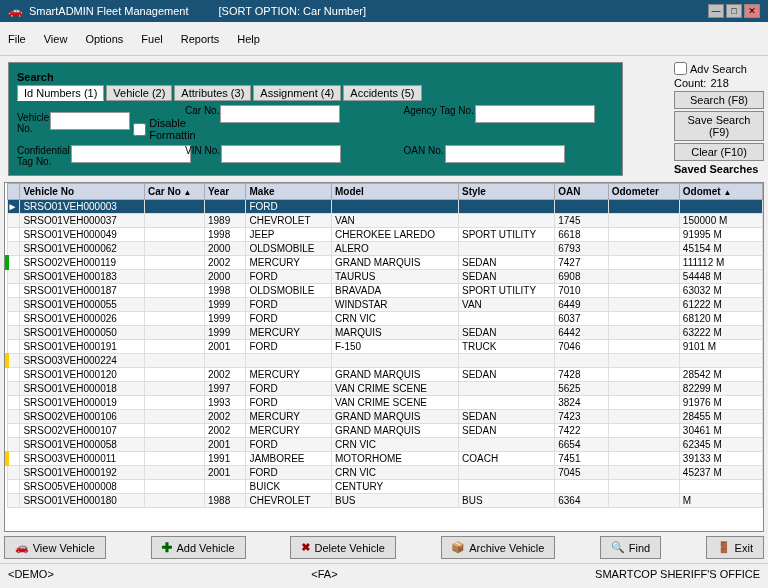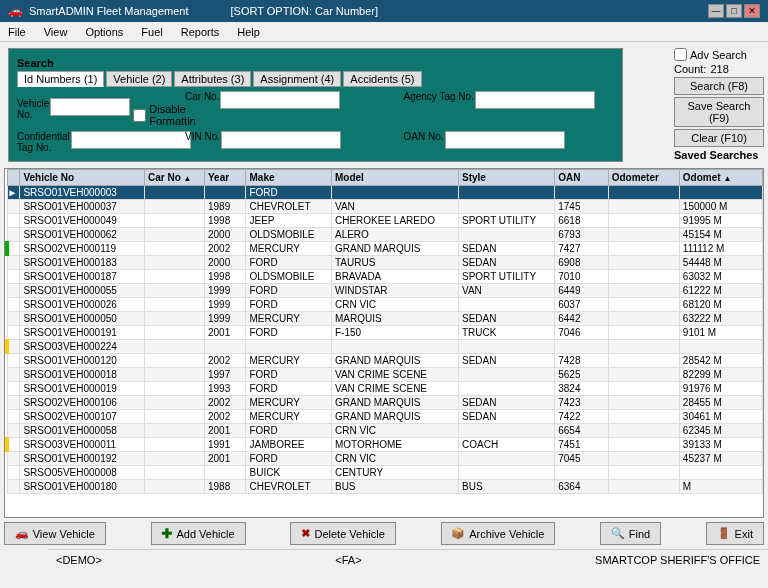--- a/index.html
+++ b/index.html
@@ -30,21 +30,21 @@
       width: 16px;
       height: 14px;
       font-size: 9px;
       cursor: pointer;
       display: flex; align-items: center; justify-content: center;
     }
     .menu-bar {
       background: #f0f0f0;
       display: flex;
       padding: 2px 4px;
-      height: 20px;
+      height: 34px;
       align-items: center;
       gap: 10px;
       border-bottom: 1px solid #ccc;
     }
     .menu-item {
       font-size: 11px;
       cursor: pointer;
       padding: 1px 4px;
     }
     .search-section {
@@ -163,39 +163,38 @@
     }
     .status-bar {
       background: #f0f0f0;
       border-top: 1px solid #ccc;
       display: flex;
       justify-content: space-between;
       padding: 2px 8px;
       font-size: 11px;
       height: 20px;
       align-items: center;
-      margin-left: 48px;
     }
     .icon-plus { color: #006600; font-size: 13px; font-weight: bold; }
     .icon-x { color: #990000; font-size: 11px; font-weight: bold; }
     .scrollable-table {
       overflow-y: auto;
       overflow-x: auto;
       height: 340px;
     }
     .sort-indicator { font-size: 8px; }
   </style>
 </head>
 <body>
 
 <div class="title-bar">
   <div class="title-bar-left">
     <span style="font-size:12px;">🚗</span>
     <span>SmartADMIN Fleet Management</span>
-    <span style="margin-left:36px;">[SORT OPTION: Car Number]</span>
+    <span style="margin-left:24px;">[SORT OPTION: Car Number]</span>
   </div>
   <div class="title-bar-right">
     <button class="title-btn">—</button>
     <button class="title-btn">□</button>
     <button class="title-btn" style="background:#e08080;">✕</button>
   </div>
 </div>
 
 <div class="menu-bar">
   <span class="menu-item">File</span>

